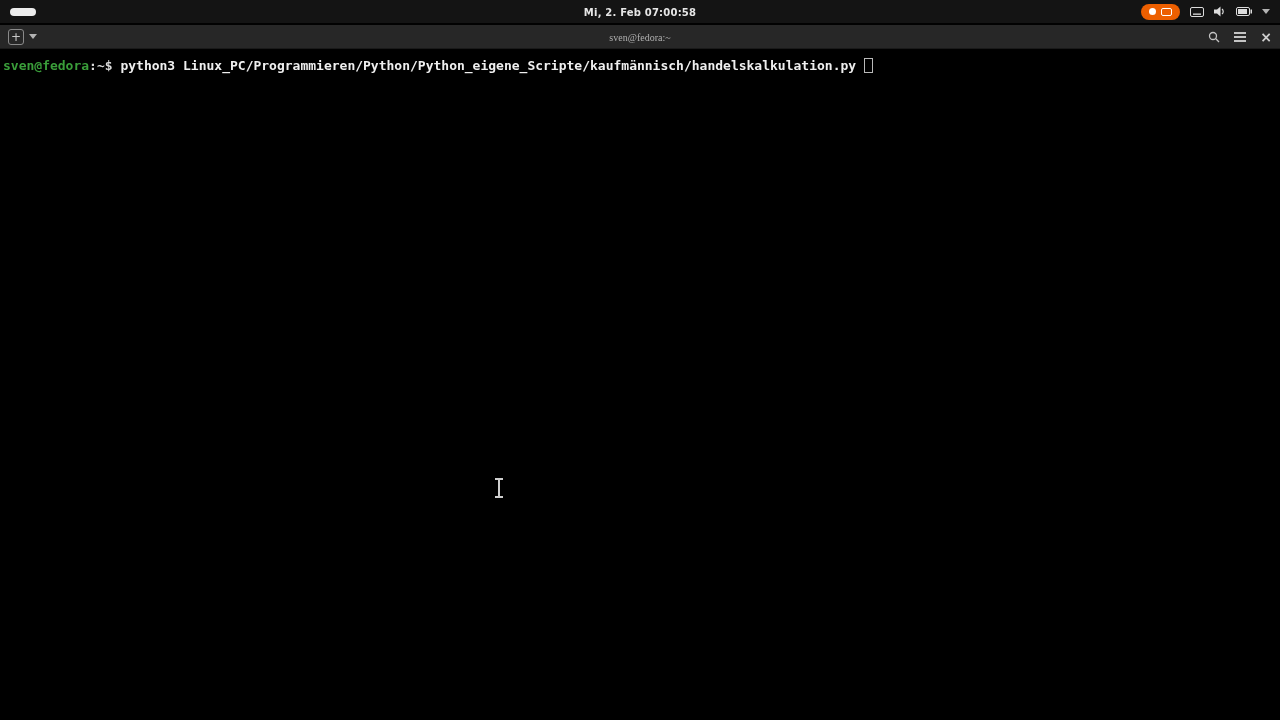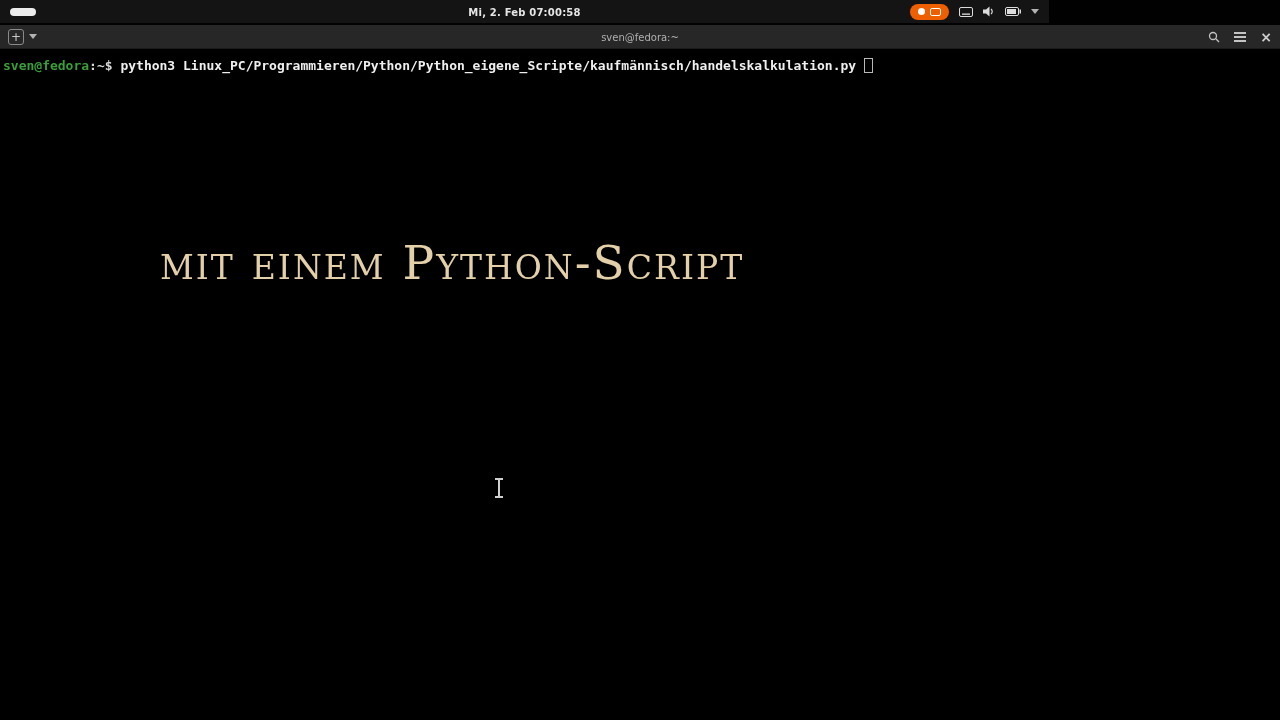--- a/index.html
+++ b/index.html
@@ -2,21 +2,21 @@
 <html><head>
 <meta charset="utf-8">
 <style>
   * { margin:0; padding:0; box-sizing:border-box; }
   html,body { background:#000; }
   body { width:1280px; height:720px; overflow:hidden; font-family:"DejaVu Sans", sans-serif; }
   .screen { position:relative; width:1280px; height:720px; background:#010101; overflow:hidden; }
 
   
   .top-bar {
-    position:absolute; top:0; left:0; width:1049px; height:23px;
+    position:absolute; top:0; left:0; width:1280px; height:23px;
     background:#141414; display:flex; align-items:flex-start; justify-content:space-between;
     padding:0 10px;
   }
   .tb-left, .tb-right { display:flex; align-items:center; gap:10px; height:100%; }
   .ws-pill { width:26px; height:8px; border-radius:4px; background:#ececec; display:inline-block; }
   .tb-clock {
     position:absolute; left:50%; top:50%; transform:translate(-50%,-50%);
     color:#e6e6e6; font-size:10px; font-weight:bold; letter-spacing:.2px; white-space:nowrap;
   }
   .rec-pill {
@@ -36,21 +36,21 @@
   }
   .tbar-left { display:flex; align-items:center; gap:5px; }
   .newtab-btn {
     width:16px; height:16px; border:1px solid #8a8a8a; border-radius:3px;
     color:#c9c9c9; font-size:12px; line-height:14px; text-align:center; cursor:default;
   }
   .chev { width:0; height:0; border-left:4px solid transparent; border-right:4px solid transparent;
     border-top:5px solid #b3b3b3; display:inline-block; }
   .tbar-title {
     position:absolute; left:50%; top:50%; transform:translate(-50%,-50%);
-    color:#b0b0b0; font-size:10px; white-space:nowrap;
+    color:#b0b0b0; font-size:10px; white-space:nowrap;font-family:Liberation Serif, serif;
   }
   .tbar-right { display:flex; align-items:center; gap:14px; }
   .hamburger { display:inline-flex; flex-direction:column; gap:2px; }
   .hamburger i { display:block; width:12px; height:2px; background:#c3c3c3; }
   .close-x { color:#cfcfcf; font-size:14px; line-height:14px; font-weight:bold; }
 
   
   .terminal-body {
     position:absolute; top:50px; left:0; width:1280px; height:670px;
     background:#000; position:absolute;
@@ -147,20 +147,19 @@
           <i></i>
           <i></i>
         </span>
       <span class="close-x">×</span>
     </div>
   </div>
 
   <div class="terminal-body">
     <div class="prompt-line"><span class="p-green">sven@fedora</span><span class="p-sep">:~$ </span><span class="p-cmd">python3 Linux_PC/Programmieren/Python/Python_eigene_Scripte/kaufmännisch/handelskalkulation.py</span><span class="cursor-box"></span></div>
 
-    <div class="heading heading-2">mit einem Python-Script</div>
 
     <div class="ibeam">
         <span class="stem"></span>
       </div>
   </div>
 
 </div>
 
 </body></html>

